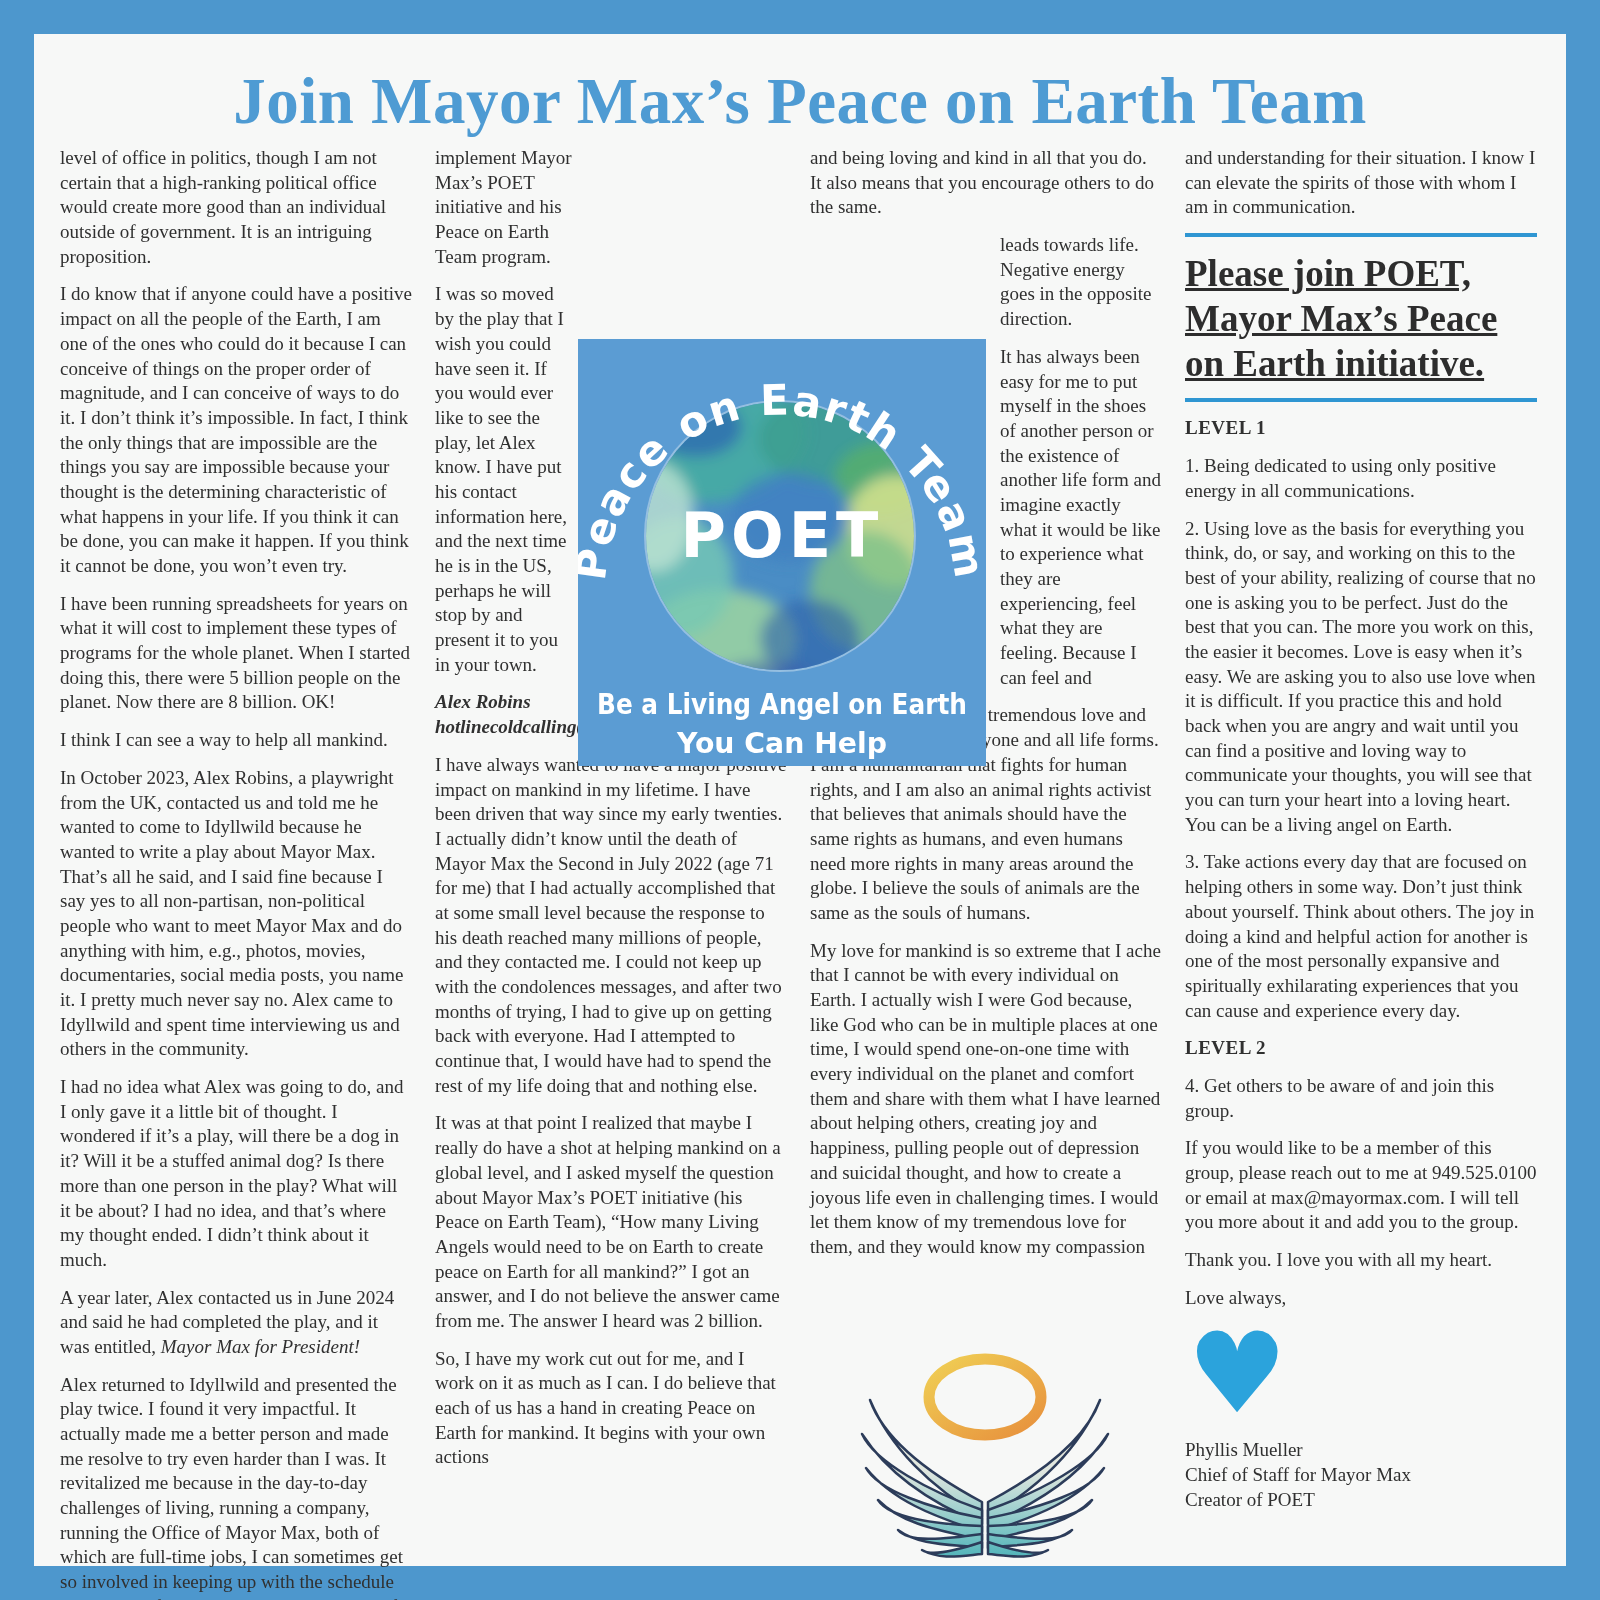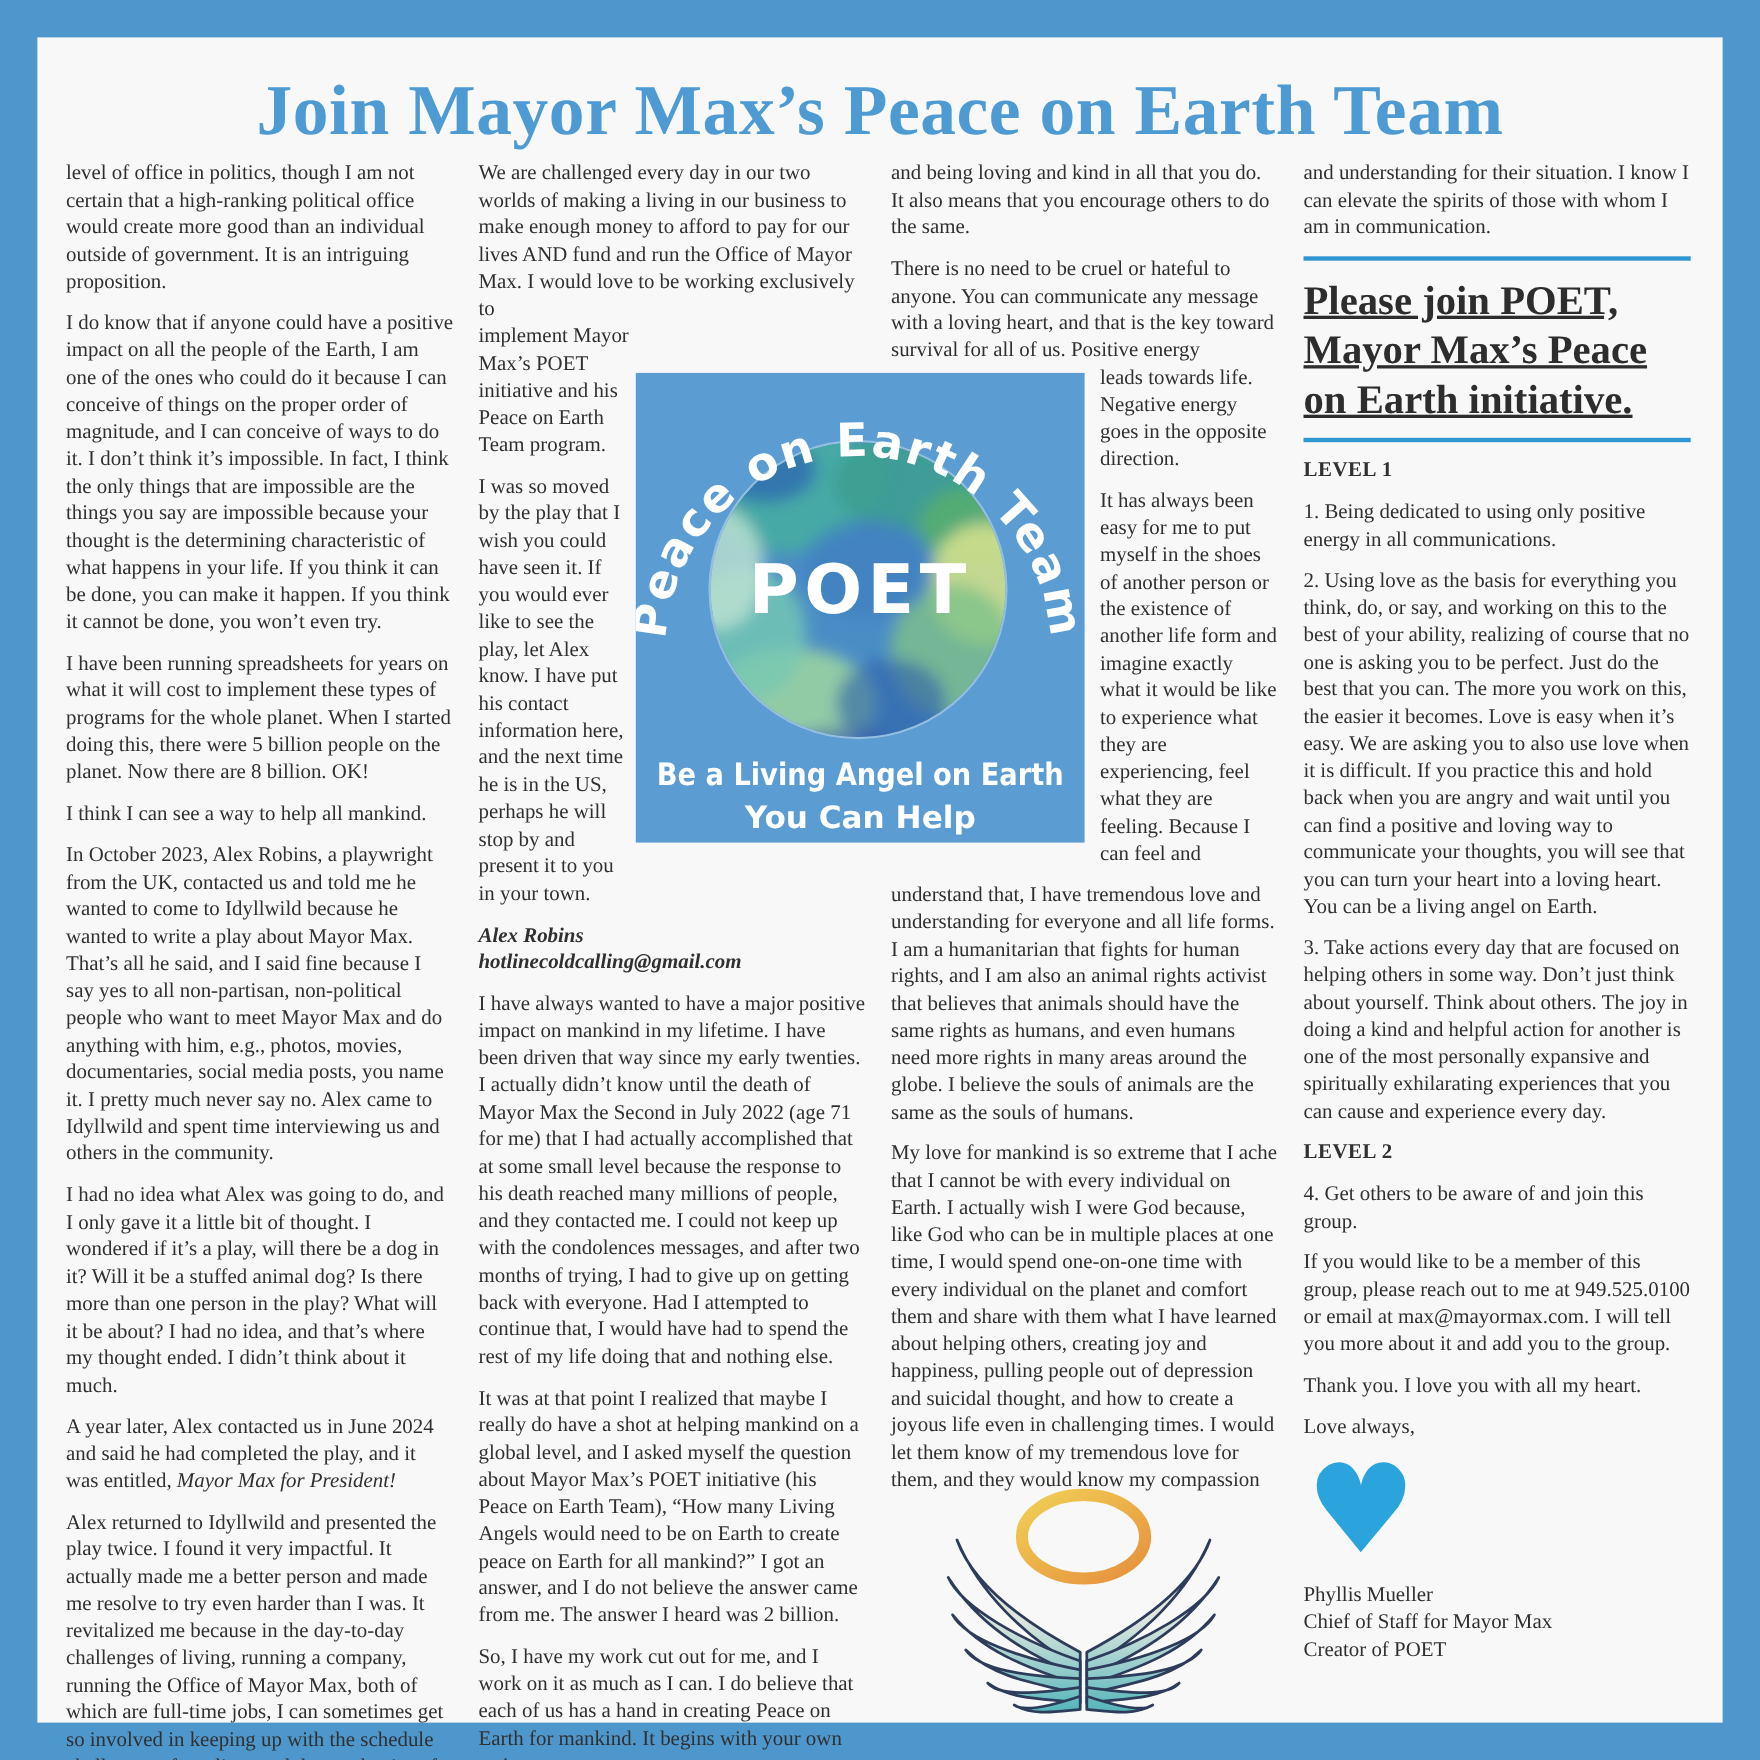--- a/index.html
+++ b/index.html
@@ -39,37 +39,35 @@
       <p>I do know that if anyone could have a positive impact on all the people of the Earth, I am one of the ones who could do it because I can conceive of things on the proper order of magnitude, and I can conceive of ways to do it. I don’t think it’s impossible. In fact, I think the only things that are impossible are the things you say are impossible because your thought is the determining characteristic of what happens in your life. If you think it can be done, you can make it happen. If you think it cannot be done, you won’t even try.</p>
       <p>I have been running spreadsheets for years on what it will cost to implement these types of programs for the whole planet. When I started doing this, there were 5 billion people on the planet. Now there are 8 billion. OK!</p>
       <p>I think I can see a way to help all mankind.</p>
       <p>In October 2023, Alex Robins, a playwright from the UK, contacted us and told me he wanted to come to Idyllwild because he wanted to write a play about Mayor Max. That’s all he said, and I said fine because I say yes to all non-partisan, non-political people who want to meet Mayor Max and do anything with him, e.g., photos, movies, documentaries, social media posts, you name it. I pretty much never say no. Alex came to Idyllwild and spent time interviewing us and others in the community.</p>
       <p>I had no idea what Alex was going to do, and I only gave it a little bit of thought. I wondered if it’s a play, will there be a dog in it? Will it be a stuffed animal dog? Is there more than one person in the play? What will it be about? I had no idea, and that’s where my thought ended. I didn’t think about it much.</p>
       <p><span>A year later, Alex contacted us in June 2024 and said he had completed the play, and it was entitled, </span><em>Mayor Max for President!</em></p>
       <p>Alex returned to Idyllwild and presented the play twice. I found it very impactful. It actually made me a better person and made me resolve to try even harder than I was. It revitalized me because in the day-to-day challenges of living, running a company, running the Office of Mayor Max, both of which are full-time jobs, I can sometimes get so involved in keeping up with the schedule challenges of our lives and the mechanics of day-to-day living that I might not be as active</p>
     </div>
 
     <div class="col col2">
-      <p class="nogap">We are challenged every day in our two worlds of making a living in our business to make enough money to afford to pay for our lives AND fund and run the Office of Mayor Max. I would love to be working exclusively to</p>
       <div class="narrow-left">
         <p>implement Mayor Max’s POET initiative and his Peace on Earth Team program.</p>
         <p>I was so moved by the play that I wish you could have seen it. If you would ever like to see the play, let Alex know. I have put his contact information here, and the next time he is in the US, perhaps he will stop by and present it to you in your town.</p>
       </div>
       <div class="contact">
         <p>Alex Robins</p>
         <p>hotlinecoldcalling@gmail.com</p>
       </div>
       <p>I have always wanted to have a major positive impact on mankind in my lifetime. I have been driven that way since my early twenties. I actually didn’t know until the death of Mayor Max the Second in July 2022 (age 71 for me) that I had actually accomplished that at some small level because the response to his death reached many millions of people, and they contacted me. I could not keep up with the condolences messages, and after two months of trying, I had to give up on getting back with everyone. Had I attempted to continue that, I would have had to spend the rest of my life doing that and nothing else.</p>
       <p>It was at that point I realized that maybe I really do have a shot at helping mankind on a global level, and I asked myself the question about Mayor Max’s POET initiative (his Peace on Earth Team), “How many Living Angels would need to be on Earth to create peace on Earth for all mankind?” I got an answer, and I do not believe the answer came from me. The answer I heard was 2 billion.</p>
       <p>So, I have my work cut out for me, and I work on it as much as I can. I do believe that each of us has a hand in creating Peace on Earth for mankind. It begins with your own actions</p>
     </div>
 
     <div class="col col3">
       <p>and being loving and kind in all that you do. It also means that you encourage others to do the same.</p>
-      <p class="nogap">There is no need to be cruel or hateful to anyone. You can communicate any message with a loving heart, and that is the key toward survival for all of us. Positive energy</p>
       <div class="narrow-right">
         <p>leads towards life. Negative energy goes in the opposite direction.</p>
         <p>It has always been easy for me to put myself in the shoes of another person or the existence of another life form and imagine exactly what it would be like to experience what they are experiencing, feel what they are feeling. Because I can feel and</p>
       </div>
       <p>understand that, I have tremendous love and understanding for everyone and all life forms. I am a humanitarian that fights for human rights, and I am also an animal rights activist that believes that animals should have the same rights as humans, and even humans need more rights in many areas around the globe. I believe the souls of animals are the same as the souls of humans.</p>
       <p>My love for mankind is so extreme that I ache that I cannot be with every individual on Earth. I actually wish I were God because, like God who can be in multiple places at one time, I would spend one-on-one time with every individual on the planet and comfort them and share with them what I have learned about helping others, creating joy and happiness, pulling people out of depression and suicidal thought, and how to create a joyous life even in challenging times. I would let them know of my tremendous love for them, and they would know my compassion</p>
     </div>
 
     <div class="col col4">
       <p>and understanding for their situation. I know I can elevate the spirits of those with whom I am in communication.</p>

